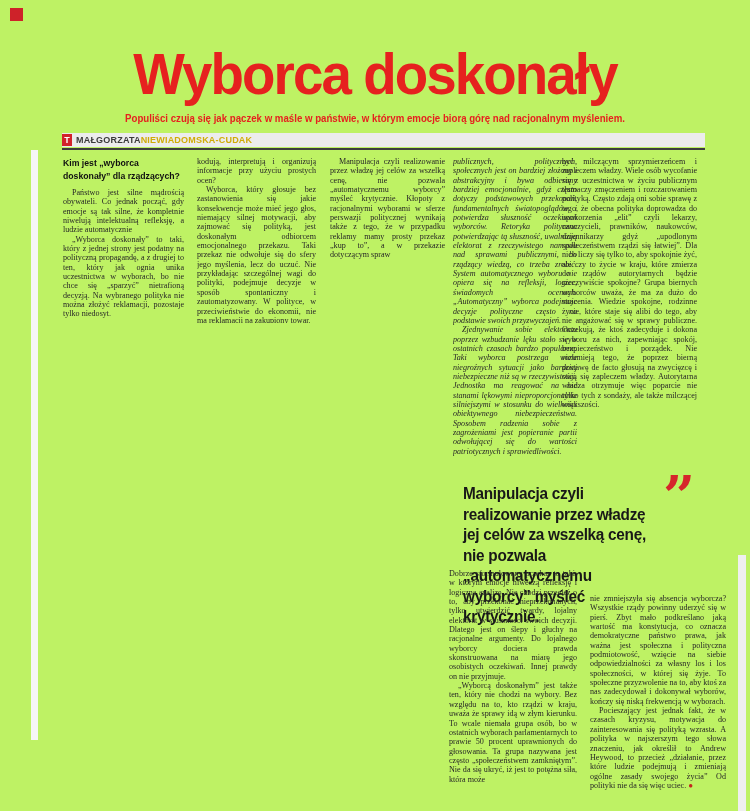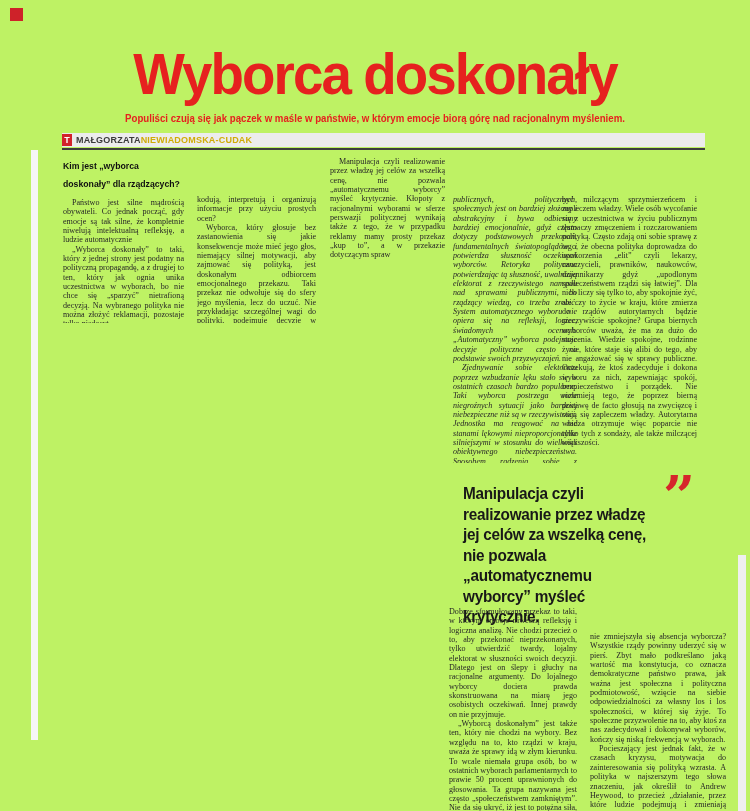--- a/index.html
+++ b/index.html
@@ -35,24 +35,24 @@
   }
   .author-first { color:#3a3a3a; letter-spacing:0.2px; }
   .author-last  { color:#d0ab07; letter-spacing:0.2px; }
   .byline-rule { position:absolute; left:62px; top:148px; width:643px; height:2px; background:#3d3d3d; }
 
   .col {
     position:absolute; top:157px; font-size:8.1px; line-height:9.35px;
     text-align:justify; overflow:hidden; color:#262626;
   }
   .col p { margin:0; text-indent:9px; }
-  .cont-first p:first-child { text-indent:0;margin-top:38px; }
+  .cont-first p:first-child { text-indent:0; }
   .intro-head {
     font-family:"Liberation Sans", sans-serif; font-weight:bold;
-    font-size:8.7px; line-height:18px; margin:0 0 5px 0; color:#101010; text-align:left;
+    font-size:8.7px; line-height:13px; margin:0 0 5px 0; color:#101010; text-align:left;
   }
   #col1 { left:63px;  width:121px; height:166px; }
   #col2 { left:197px; width:119px; height:166px; }
   #col3 { left:330px; width:115px; height:166px; }
   #col4 { left:453px; width:124px; height:306px;font-style:italic; }
   #col5 { left:562px; width:135px; height:306px; }
   #bottom-left  { left:449px; width:128px; top:569px; height:243px; }
   #bottom-right { left:590px; width:136px; top:594px; height:243px; }
 
   .pull-quote {

